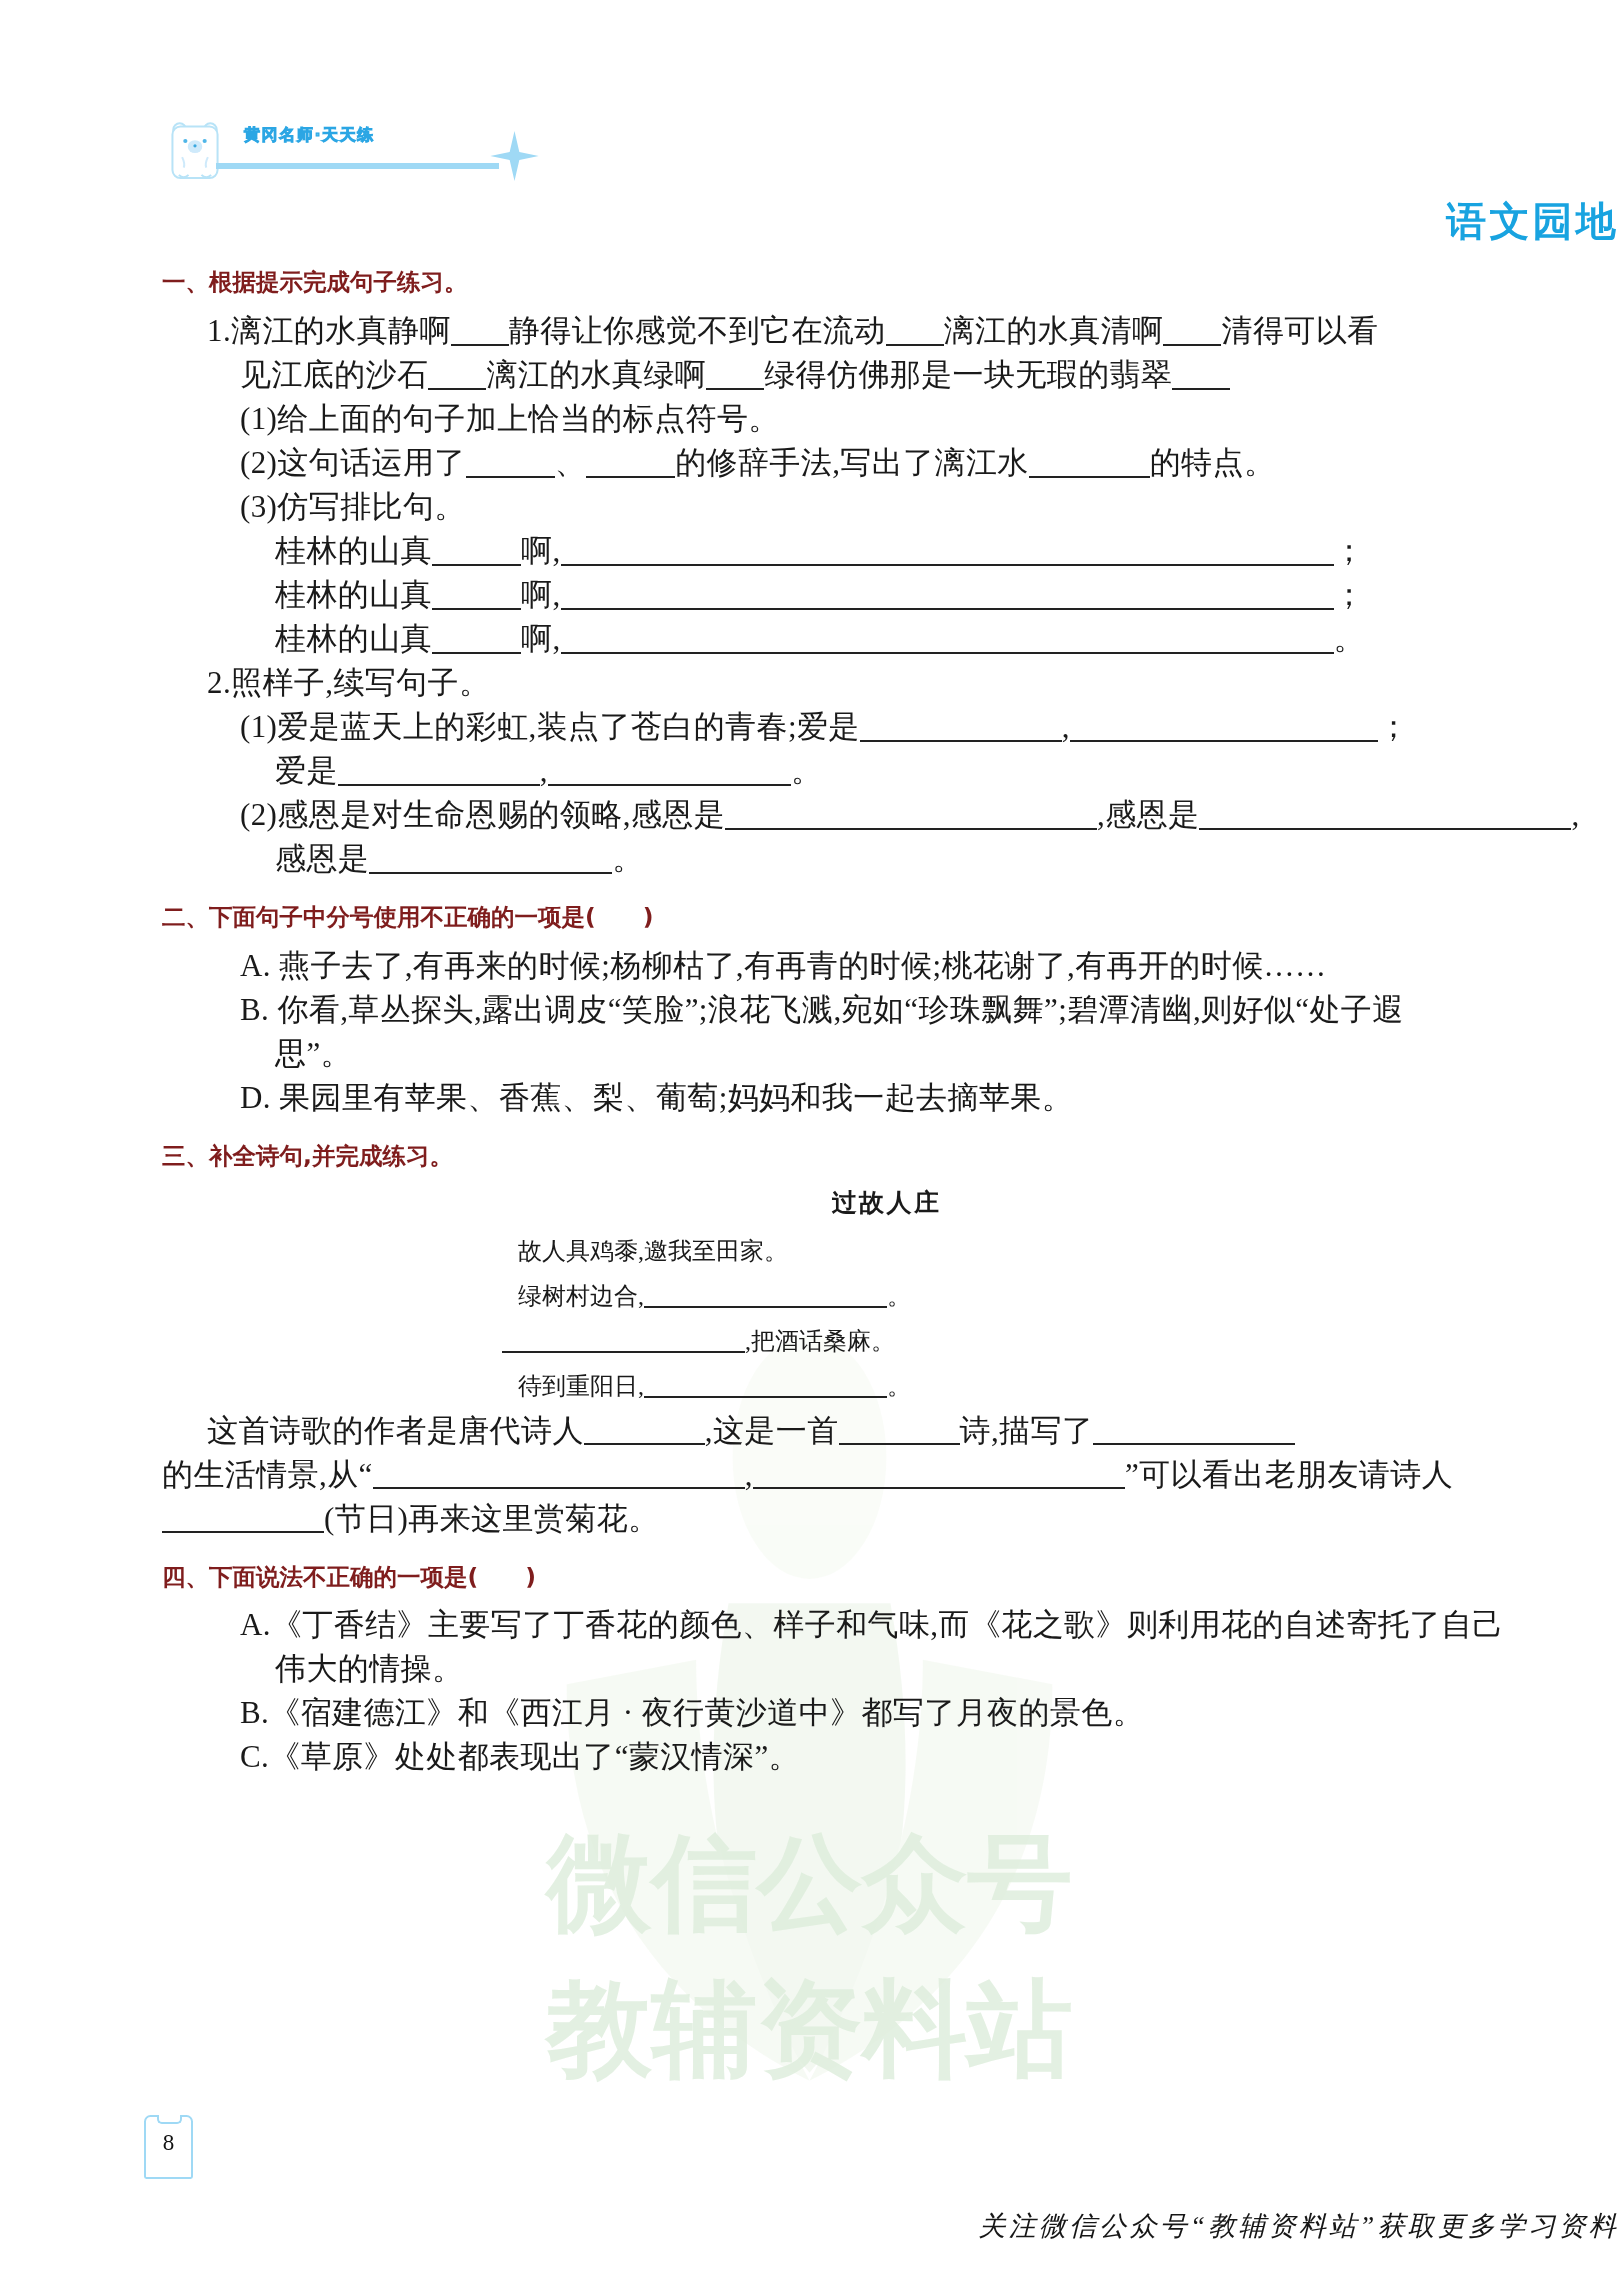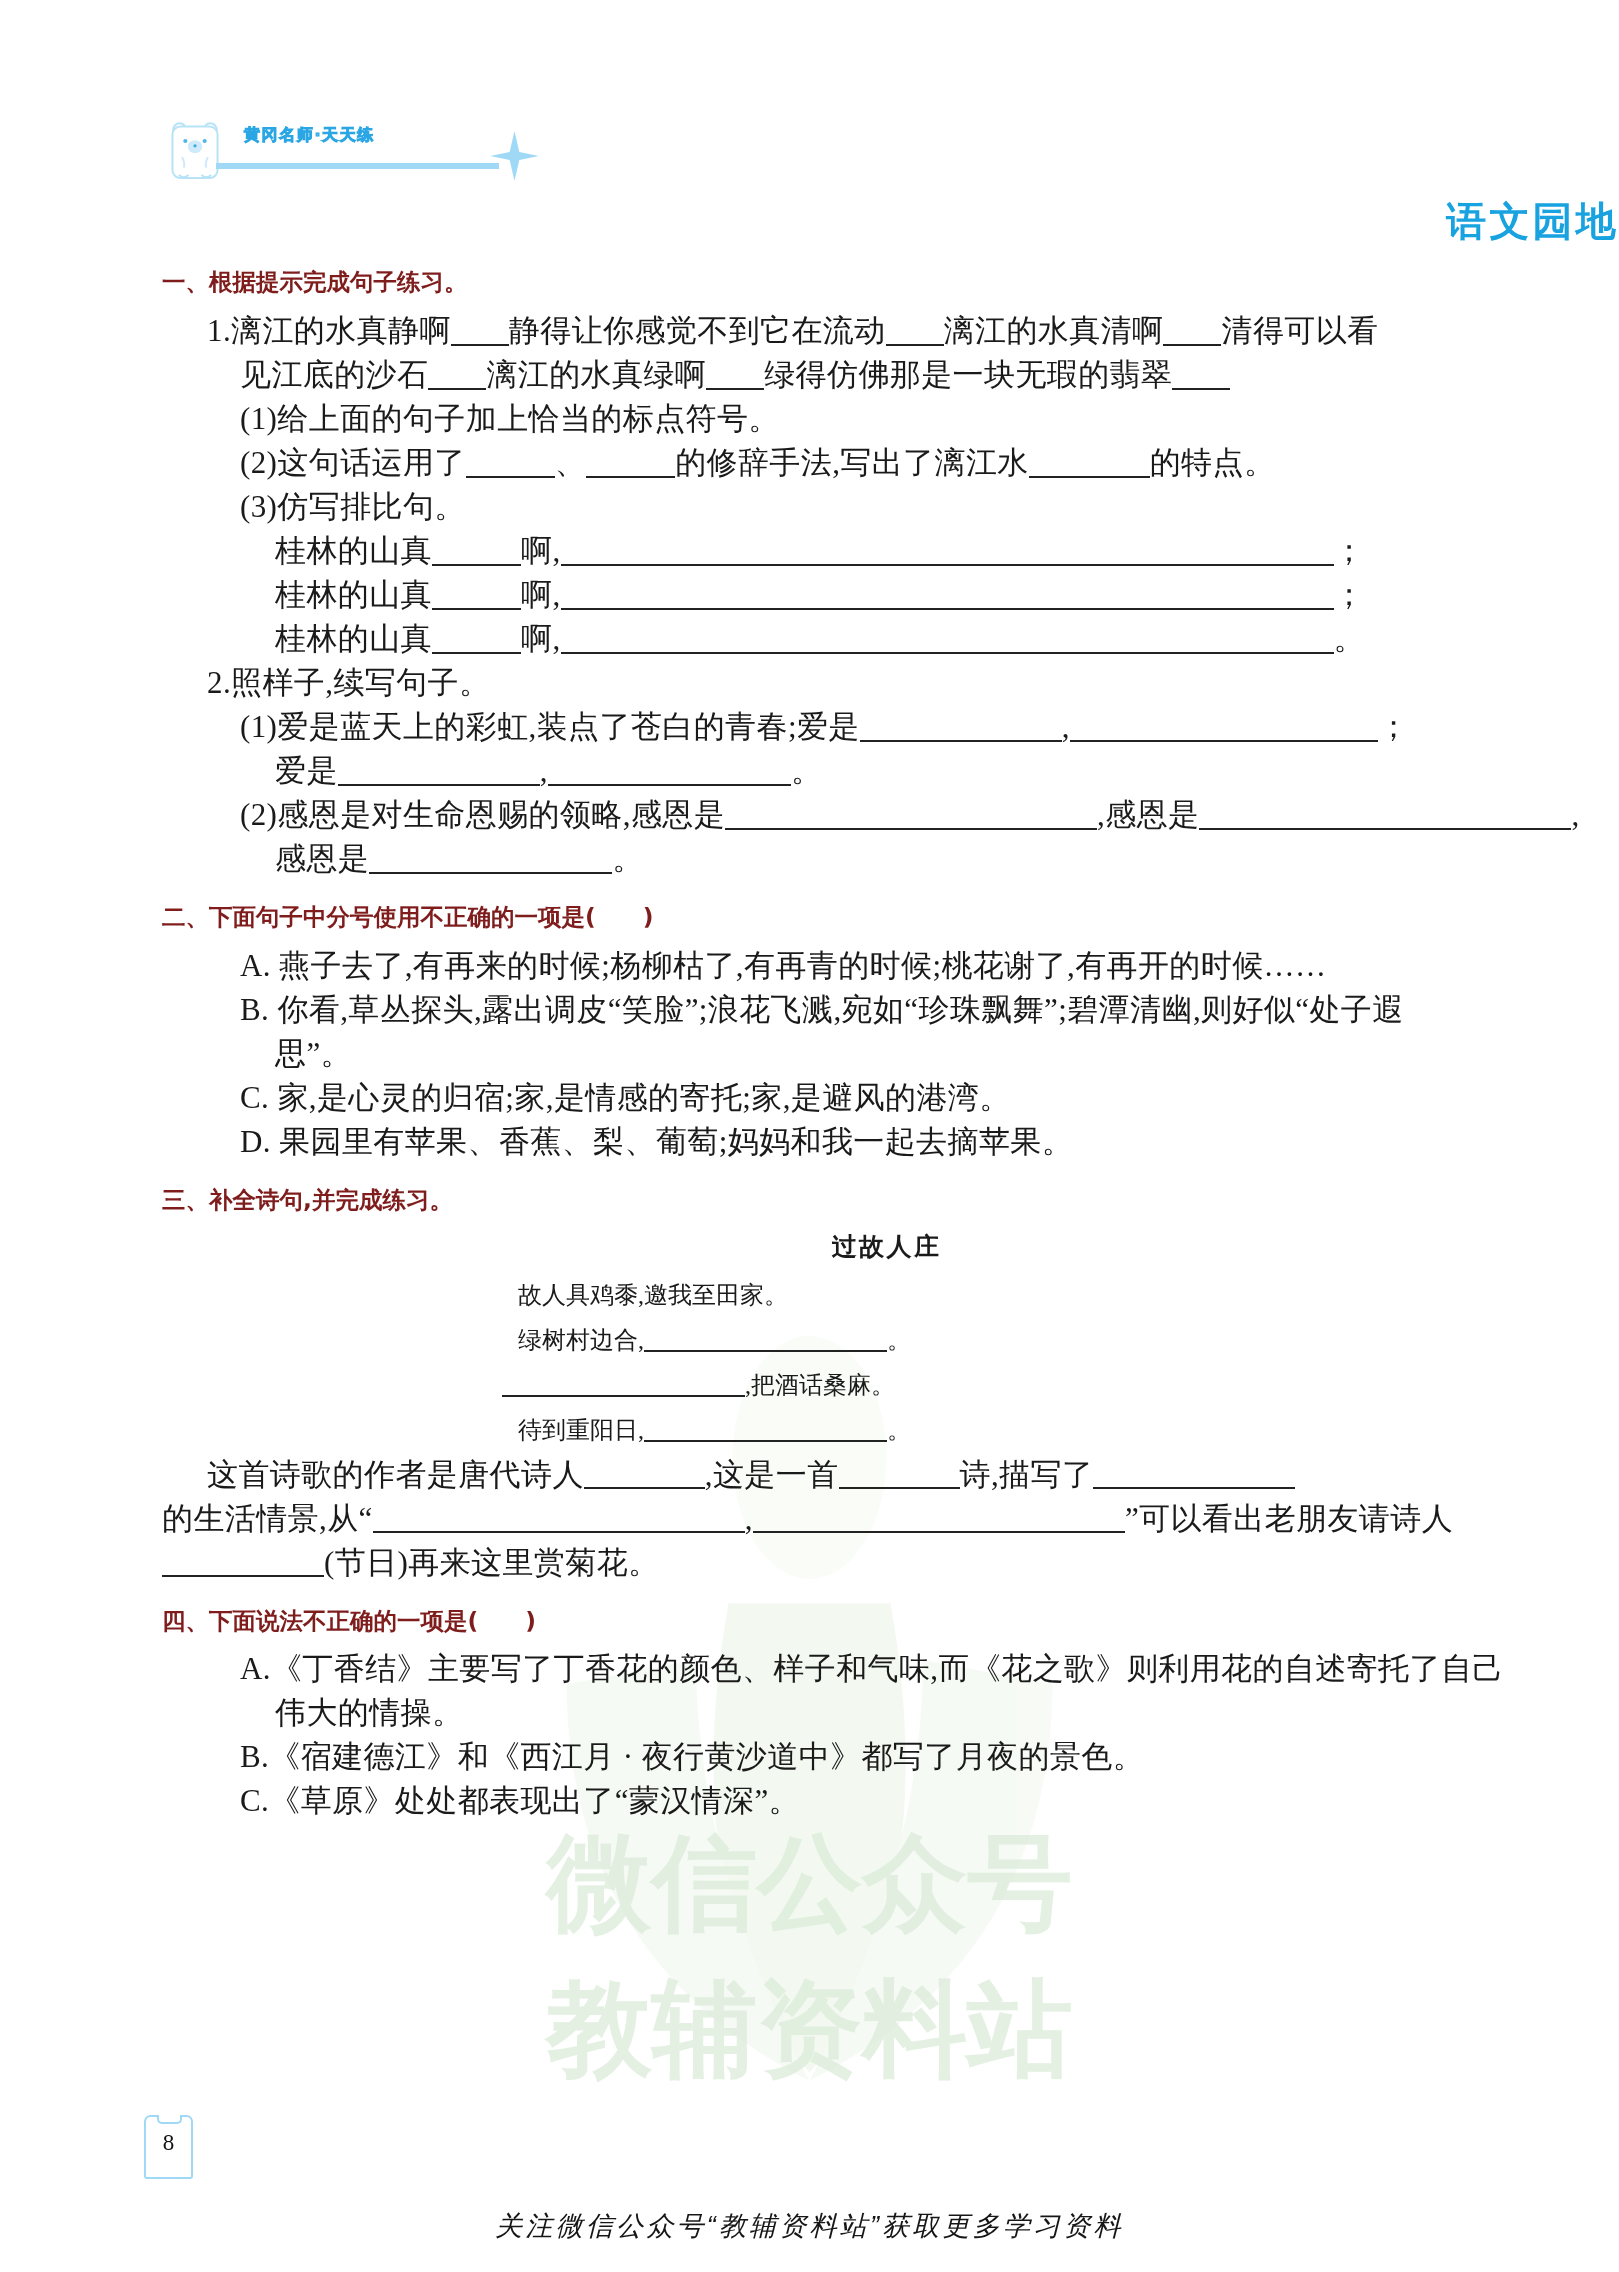--- a/index.html
+++ b/index.html
@@ -179,22 +179,22 @@
     font-size: 23px;
     color: #111;
   }
 
   
   .footer-note {
     position: absolute;
     left: 0;
     top: 2208px;
     width: 1619px;
-    text-align: center;
-    font-family: Liberation Sans, sans-serif;
+    text-align: right;
+    font-family: Liberation Serif, serif;
     font-style: italic;
     font-size: 27px;
     letter-spacing: 3.2px;
     color: #161616;
     z-index: 3;
   }
 </style>
 </head>
 <body>
 
@@ -278,21 +278,20 @@
     </div>
 
     <div class="ln indent3">
       <span>感恩是</span><span class="blank b-2xl"></span><span>。</span>
     </div>
 
     <div class="sec-head spaced">二、下面句子中分号使用不正确的一项是(　　)</div>
     <div class="ln indent2">A. 燕子去了,有再来的时候;杨柳枯了,有再青的时候;桃花谢了,有再开的时候……</div>
     <div class="ln indent2">B. 你看,草丛探头,露出调皮“笑脸”;浪花飞溅,宛如“珍珠飘舞”;碧潭清幽,则好似“处子遐</div>
     <div class="ln indent3">思”。</div>
-    <div class="ln indent2">C. 家,是心灵的归宿;家,是情感的寄托;家,是避风的港湾。</div>
     <div class="ln indent2">D. 果园里有苹果、香蕉、梨、葡萄;妈妈和我一起去摘苹果。</div>
 
     <div class="sec-head spaced">三、补全诗句,并完成练习。</div>
     <div class="poem-title">过故人庄</div>
 
     <div class="poem-line">故人具鸡黍,邀我至田家。</div>
 
     <div class="poem-line">
       <span>绿树村边合,</span><span class="blank b-2xl"></span><span>。</span>
     </div>

